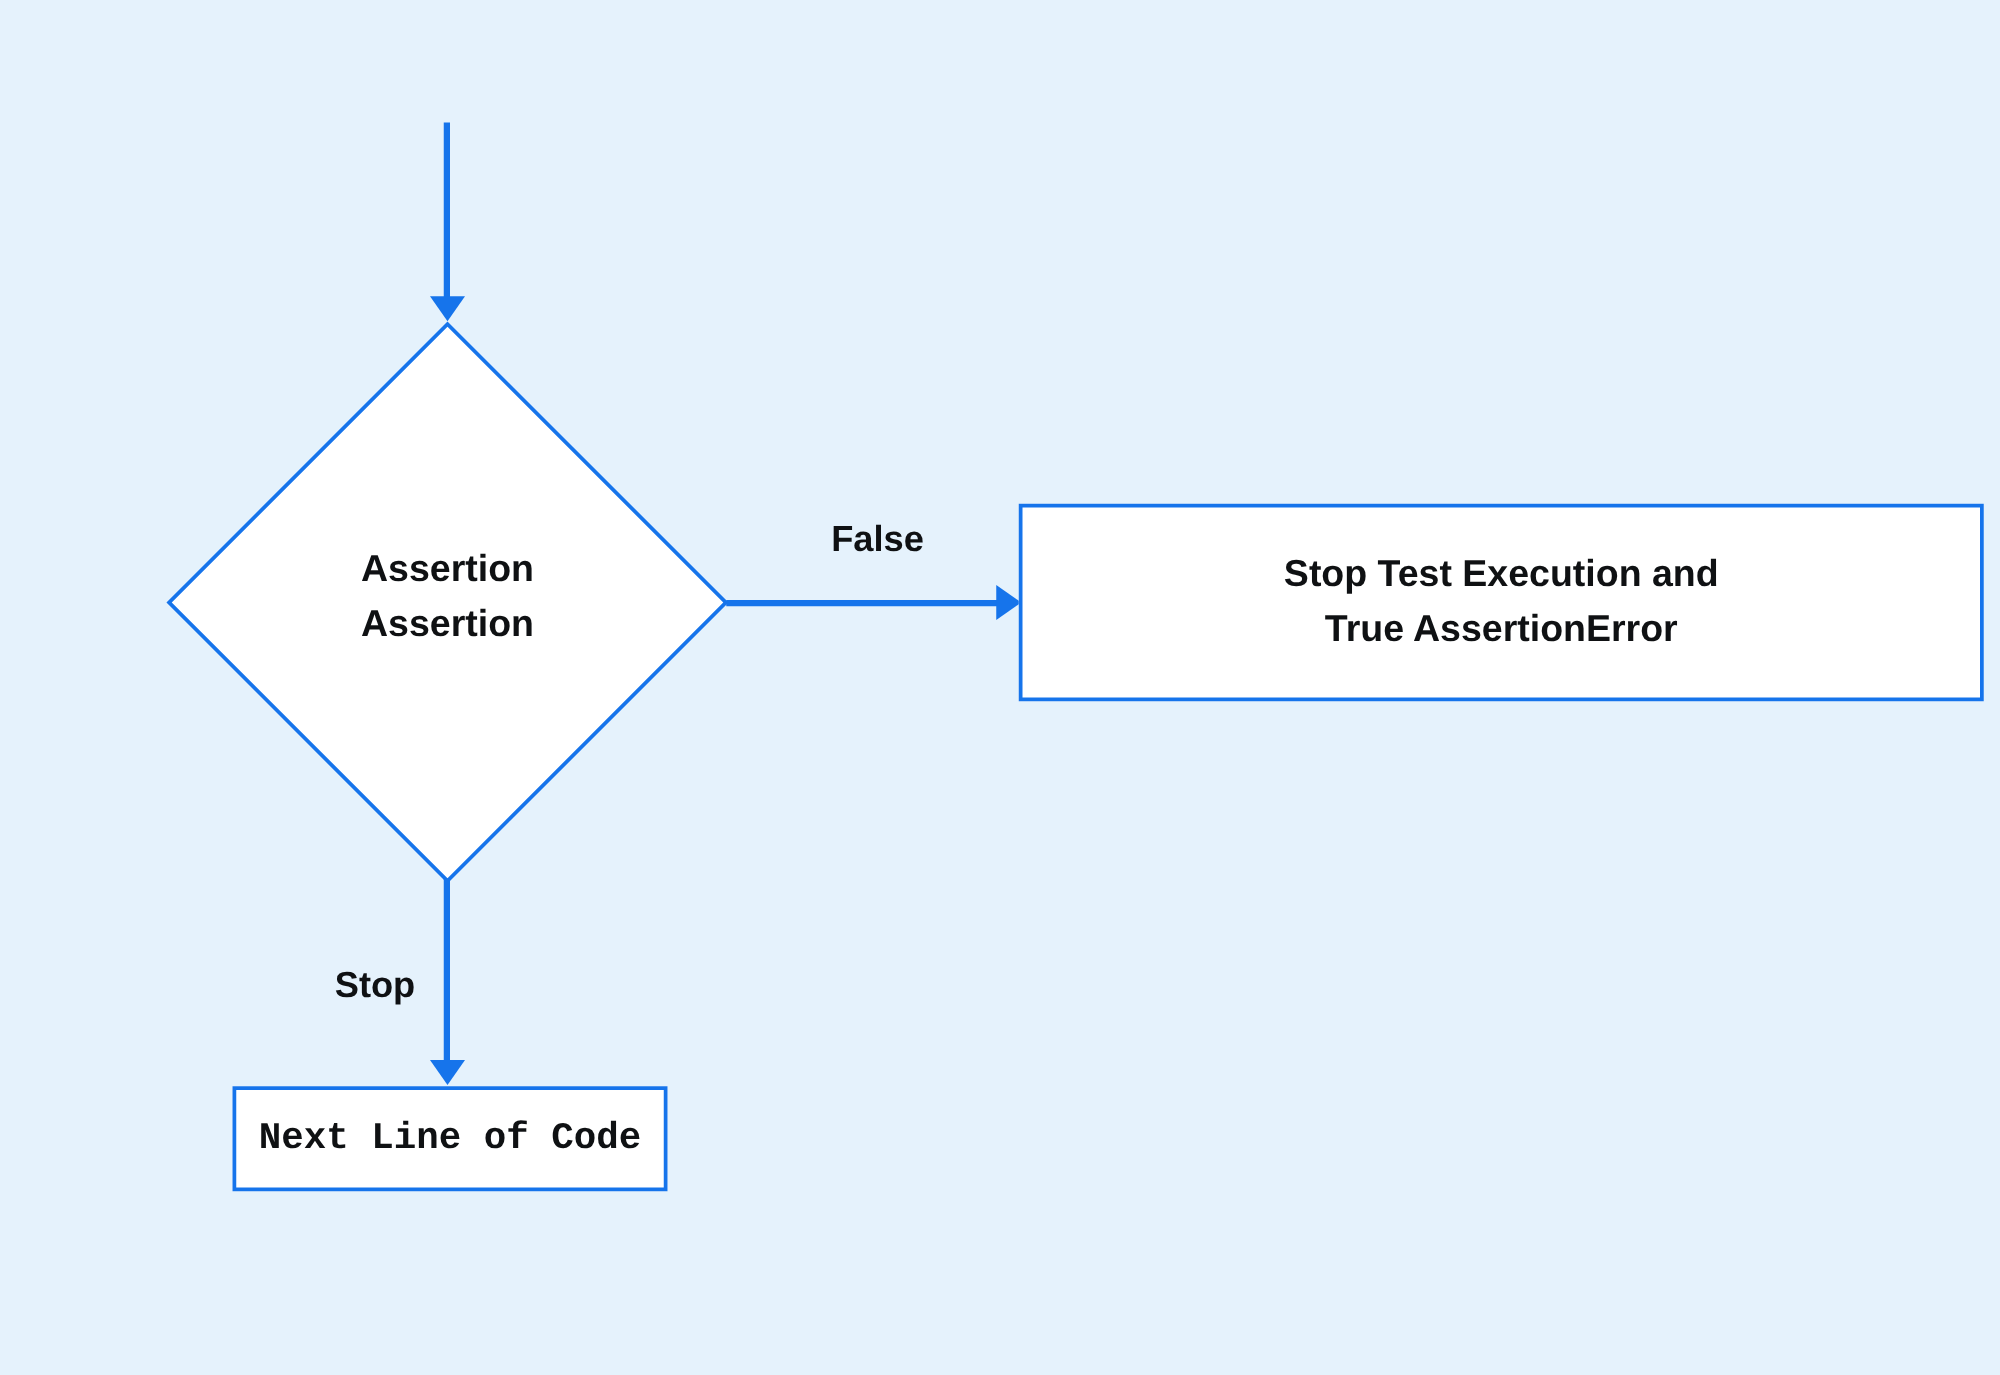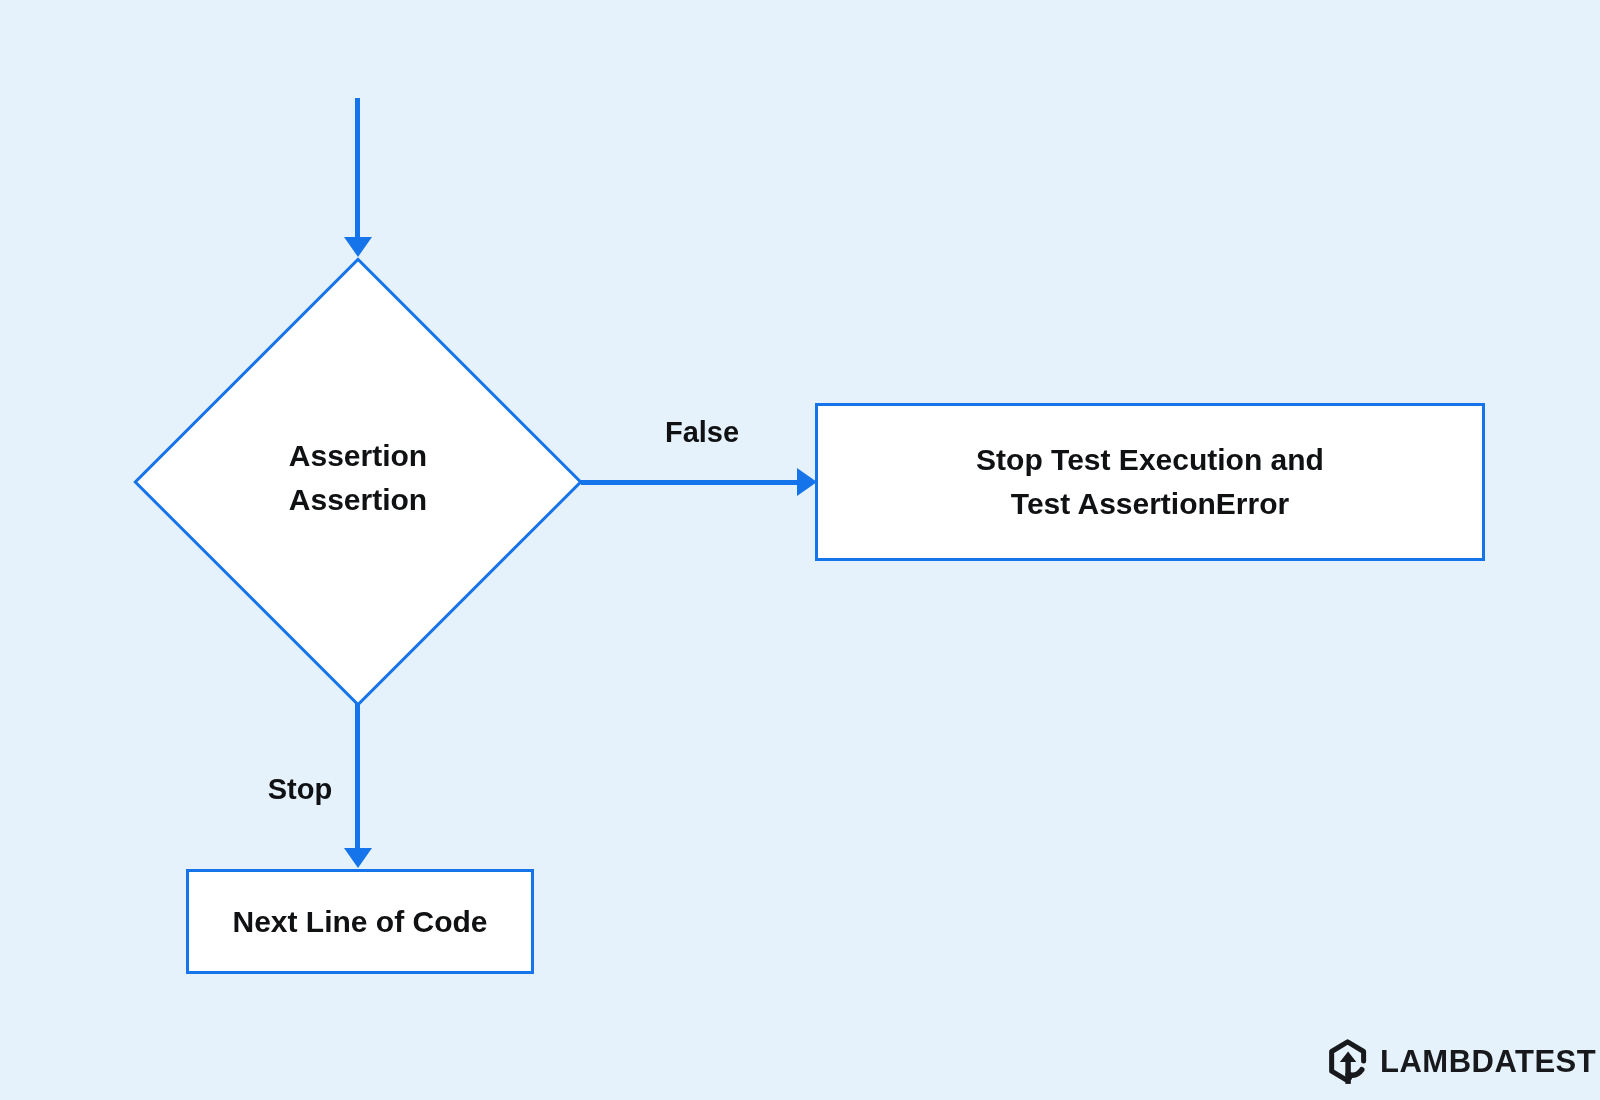--- a/index.html
+++ b/index.html
@@ -58,22 +58,22 @@
     display: flex;
     flex-direction: column;
     align-items: center;
     justify-content: center;
     text-align: center;
     font-size: 30px;
     font-weight: bold;
     line-height: 44px;
     white-space: nowrap;
   }
-  .node-stop { left: 815px; top: 403px; width: 670px; height: 158px; }
-  .node-next { left: 186px; top: 869px; width: 348px; height: 105px; }
+  .node-stop { left: 815px; top: 403px; width: 772px; height: 158px; }
+  .node-next { left: 186px; top: 869px; width: 348px; height: 84px; font-family: Liberation Mono, monospace; }
 
   .edge-label {
     position: absolute;
     transform: translate(-50%, -50%);
     font-size: 29px;
     font-weight: 700;
     white-space: nowrap;
   }
 
   
@@ -106,34 +106,25 @@
     <div>Assertion</div>
     <div>Assertion</div>
   </div>
 
   <div class="edge-label" style="left:702px; top:432px;">False</div>
   <div class="shaft h" style="left:581px; top:480px; width:219px;"></div>
   <div class="head-right" style="left:797px; top:468px;"></div>
 
   <div class="node-rect node-stop">
     <div>Stop Test Execution and</div>
-    <div>Test AssertionError</div>
+    <div>True AssertionError</div>
   </div>
 
   <div class="edge-label" style="left:300px; top:789px;">Stop</div>
   <div class="shaft v" style="left:355px; top:703px; height:147px;"></div>
   <div class="head-down" style="left:344px; top:848px;"></div>
 
   <div class="node-rect node-next">
     <div>Next Line of Code</div>
   </div>
 
-  <div class="logo">
-    <svg width="42" height="46" viewBox="0 0 46 50" fill="none" xmlns="http://www.w3.org/2000/svg">
-      <path d="M 39 24 L 39 13.5 L 21.5 3 L 4 13.5 L 4 35 L 20 44.5 L 23.5 42.5" stroke="#17191C" stroke-width="5.5" stroke-linejoin="round" stroke-linecap="round"></path>
-      <path d="M 13 25 L 31 25 L 22 13.5 Z" fill="#17191C"></path>
-      <path d="M 22 22 L 22 49" stroke="#17191C" stroke-width="6"></path>
-      <path d="M 22 38.5 Q 31 42 37 33.5" stroke="#17191C" stroke-width="6" stroke-linecap="round"></path>
-    </svg>
-    <span class="wordmark">LAMBDATEST</span>
-  </div>
 
 </div>
 
 </body></html>

